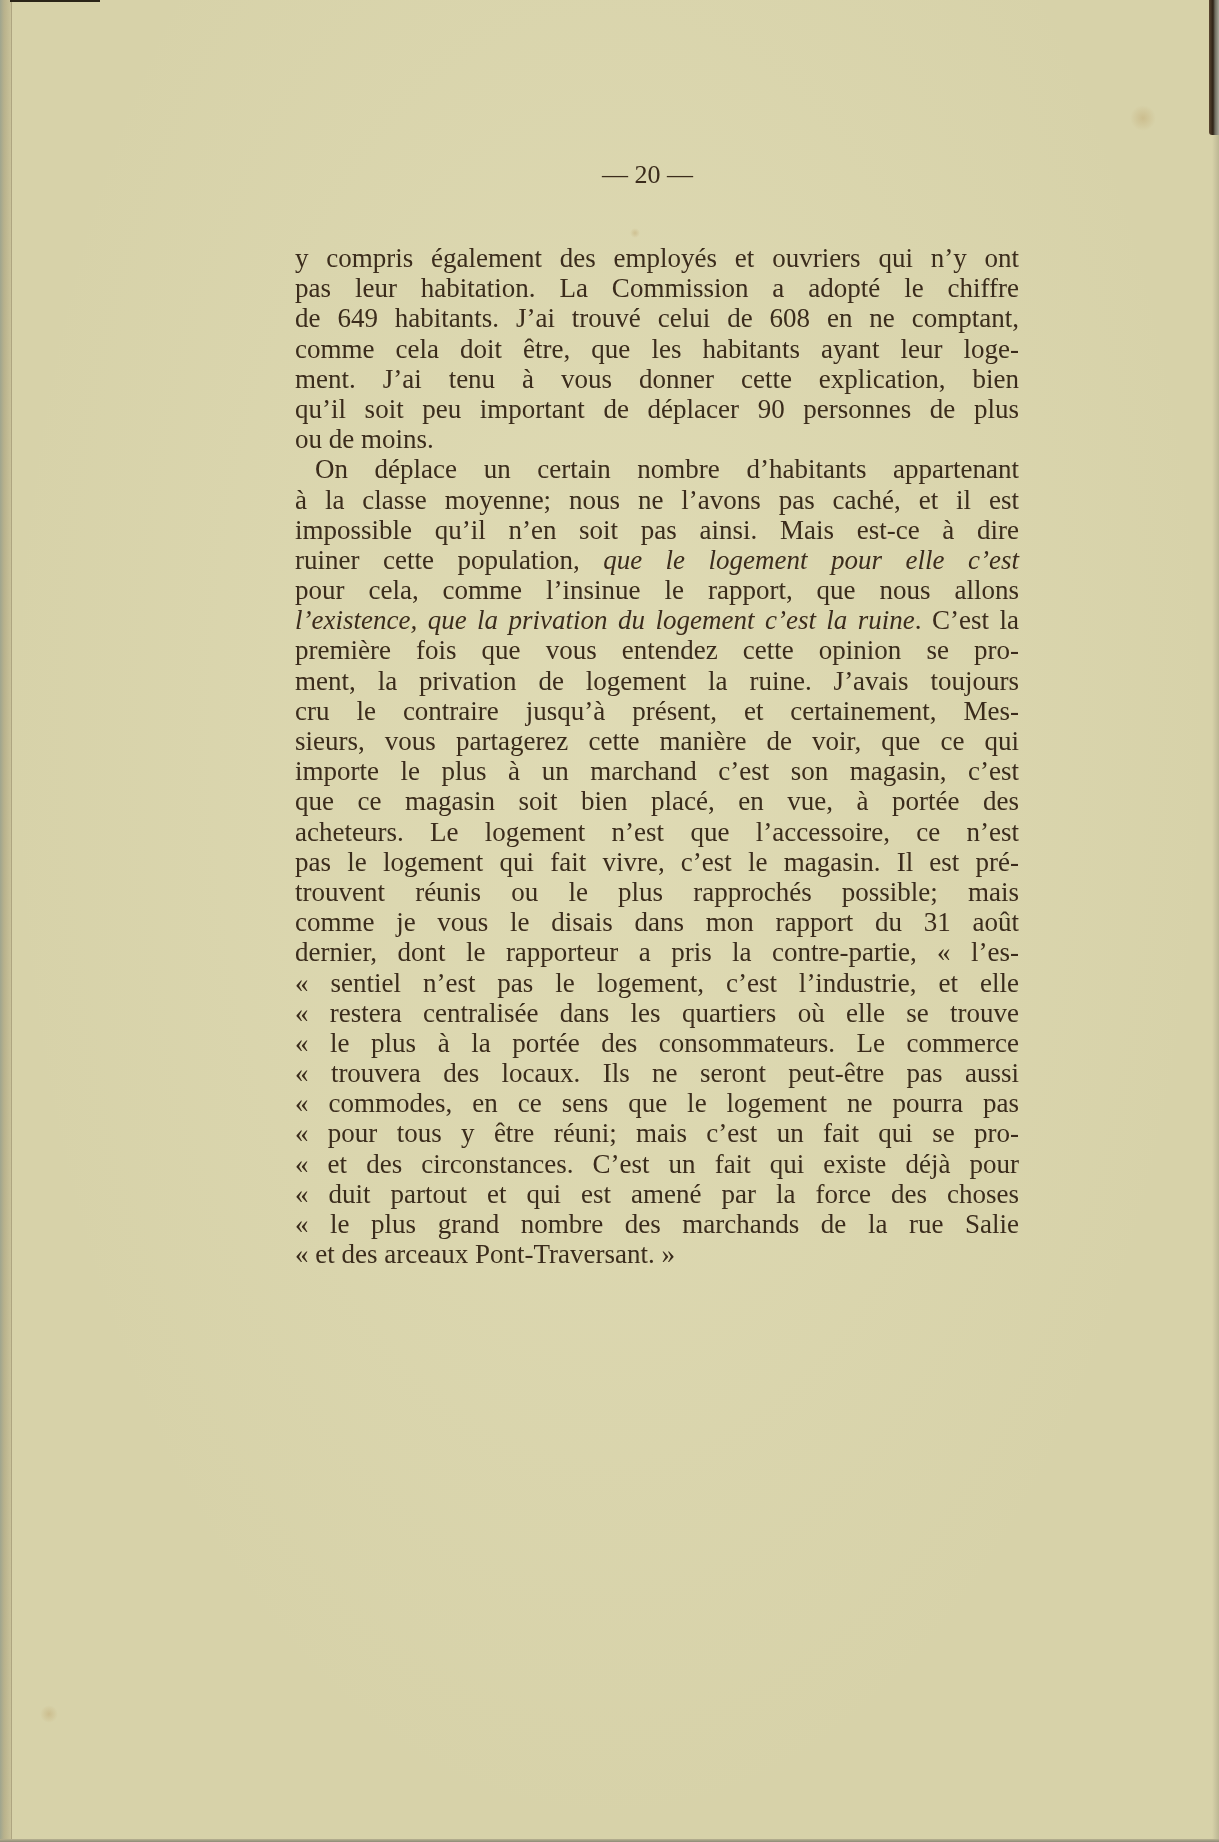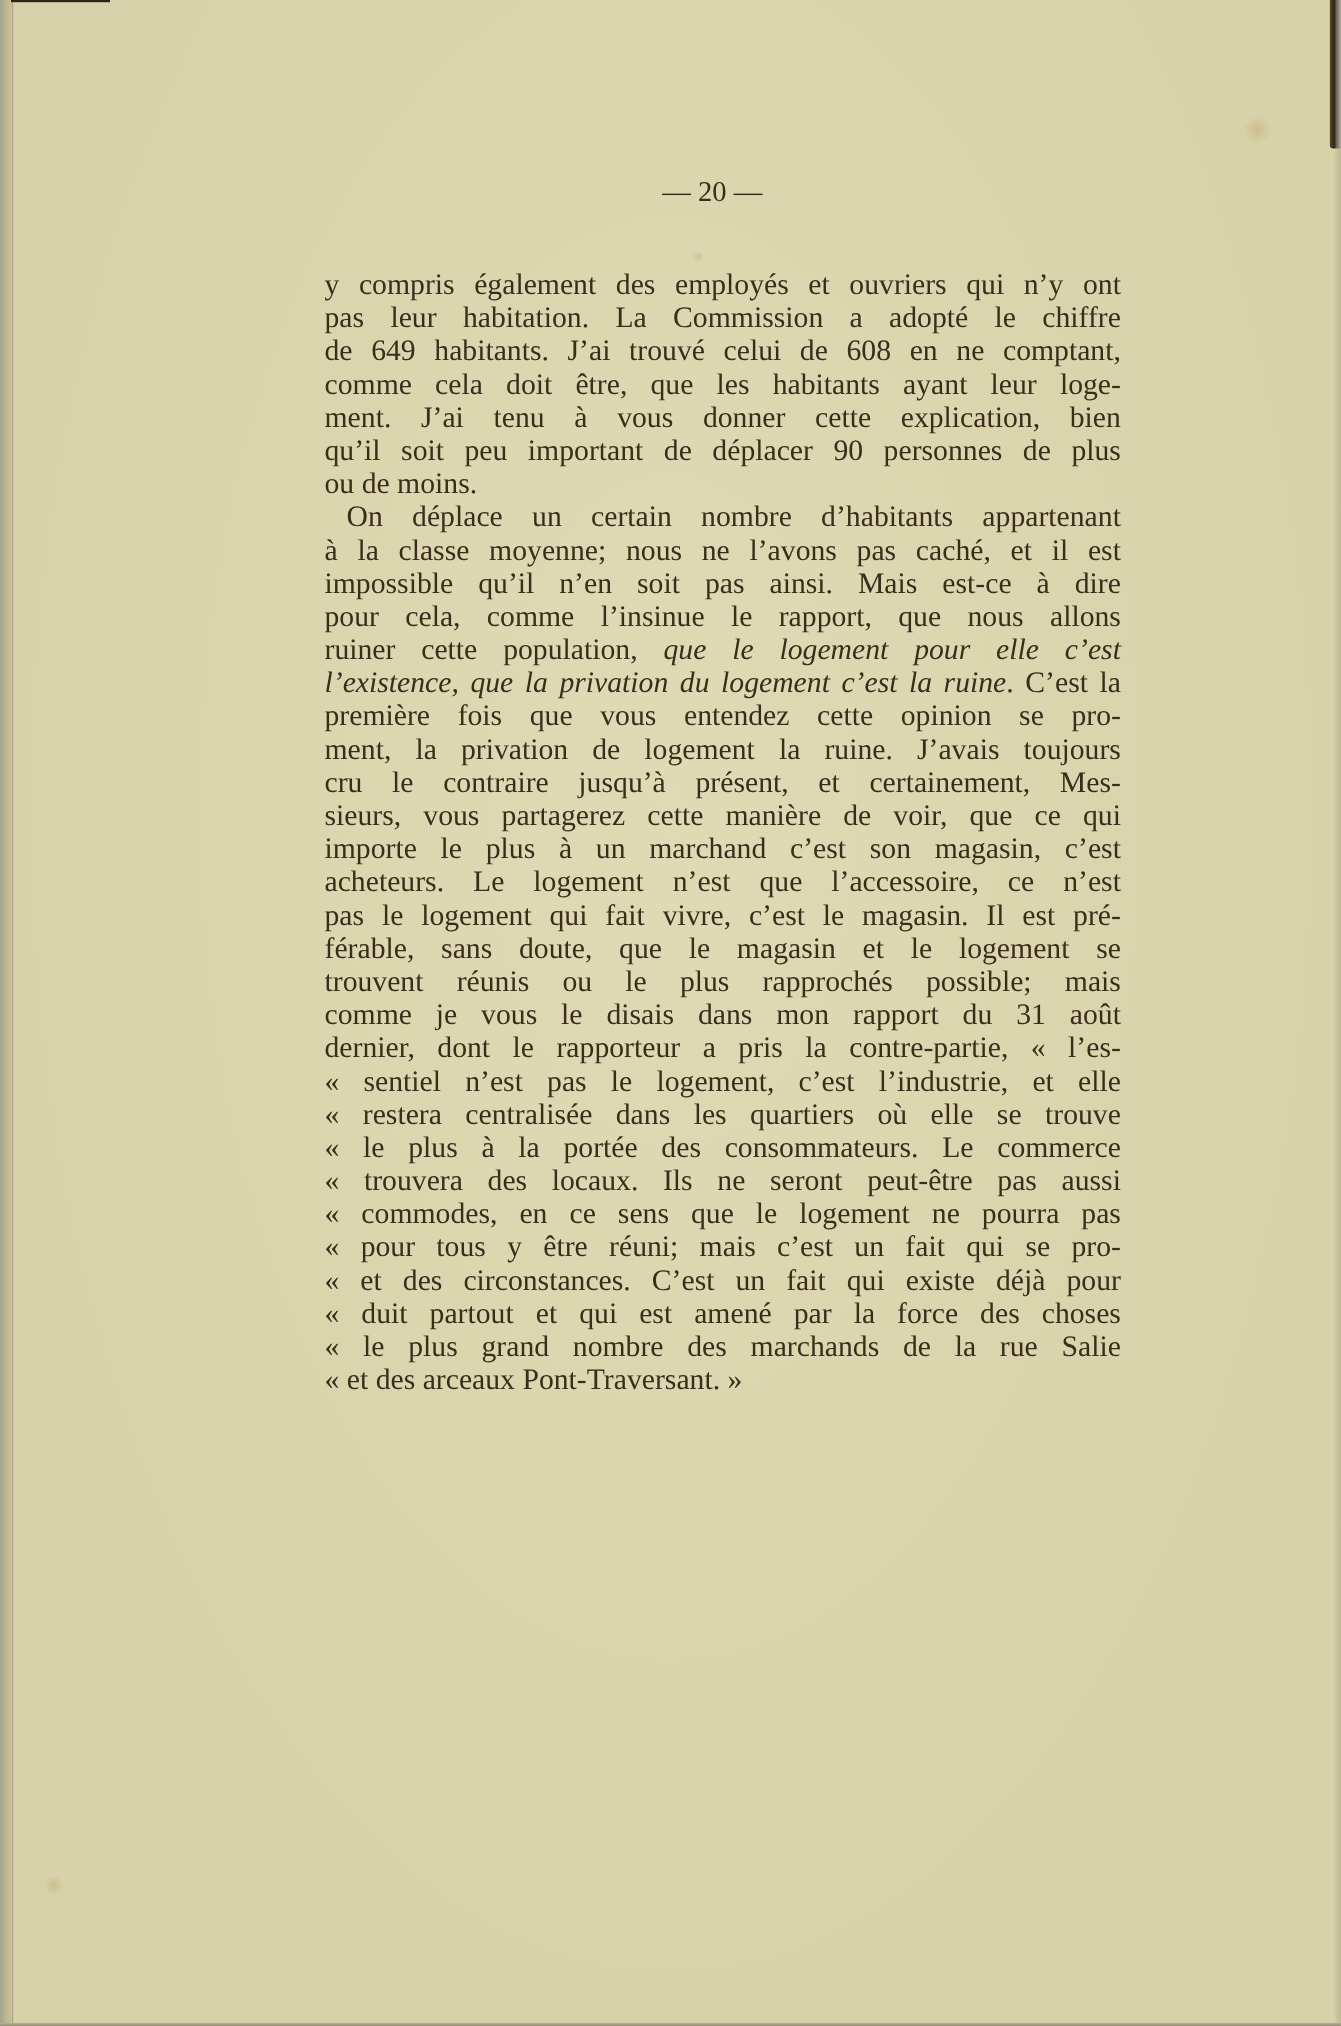--- a/index.html
+++ b/index.html
@@ -80,31 +80,31 @@
     <div class="line">y compris également des employés et ouvriers qui n’y ont</div>
     <div class="line">pas leur habitation. La Commission a adopté le chiffre</div>
     <div class="line">de 649 habitants. J’ai trouvé celui de 608 en ne comptant,</div>
     <div class="line">comme cela doit être, que les habitants ayant leur loge-</div>
     <div class="line">ment. J’ai tenu à vous donner cette explication, bien</div>
     <div class="line">qu’il soit peu important de déplacer 90 personnes de plus</div>
     <div class="line last">ou de moins.</div>
     <div class="line indent">On déplace un certain nombre d’habitants appartenant</div>
     <div class="line">à la classe moyenne; nous ne l’avons pas caché, et il est</div>
     <div class="line">impossible qu’il n’en soit pas ainsi. Mais est-ce à dire</div>
+    <div class="line"><span>ruiner cette population, </span><span class="it">que le logement pour elle c’est</span></div>
     <div class="line">pour cela, comme l’insinue le rapport, que nous allons</div>
-    <div class="line"><span>ruiner cette population, </span><span class="it">que le logement pour elle c’est</span></div>
     <div class="line"><span class="it">l’existence, que la privation du logement c’est la ruine</span><span>. C’est la</span></div>
     <div class="line">première fois que vous entendez cette opinion se pro-</div>
     <div class="line">ment, la privation de logement la ruine. J’avais toujours</div>
     <div class="line">cru le contraire jusqu’à présent, et certainement, Mes-</div>
     <div class="line">sieurs, vous partagerez cette manière de voir, que ce qui</div>
     <div class="line">importe le plus à un marchand c’est son magasin, c’est</div>
+    <div class="line">que ce magasin soit bien placé, en vue, à portée des</div>
     <div class="line">acheteurs. Le logement n’est que l’accessoire, ce n’est</div>
     <div class="line">pas le logement qui fait vivre, c’est le magasin. Il est pré-</div>
-    <div class="line">férable, sans doute, que le magasin et le logement se</div>
     <div class="line">trouvent réunis ou le plus rapprochés possible; mais</div>
     <div class="line">comme je vous le disais dans mon rapport du 31 août</div>
     <div class="line">dernier, dont le rapporteur a pris la contre-partie, « l’es-</div>
     <div class="line">« sentiel n’est pas le logement, c’est l’industrie, et elle</div>
     <div class="line">« restera centralisée dans les quartiers où elle se trouve</div>
     <div class="line">« le plus à la portée des consommateurs. Le commerce</div>
     <div class="line">« trouvera des locaux. Ils ne seront peut-être pas aussi</div>
     <div class="line">« commodes, en ce sens que le logement ne pourra pas</div>
     <div class="line">« pour tous y être réuni; mais c’est un fait qui se pro-</div>
     <div class="line">« et des circonstances. C’est un fait qui existe déjà pour</div>

